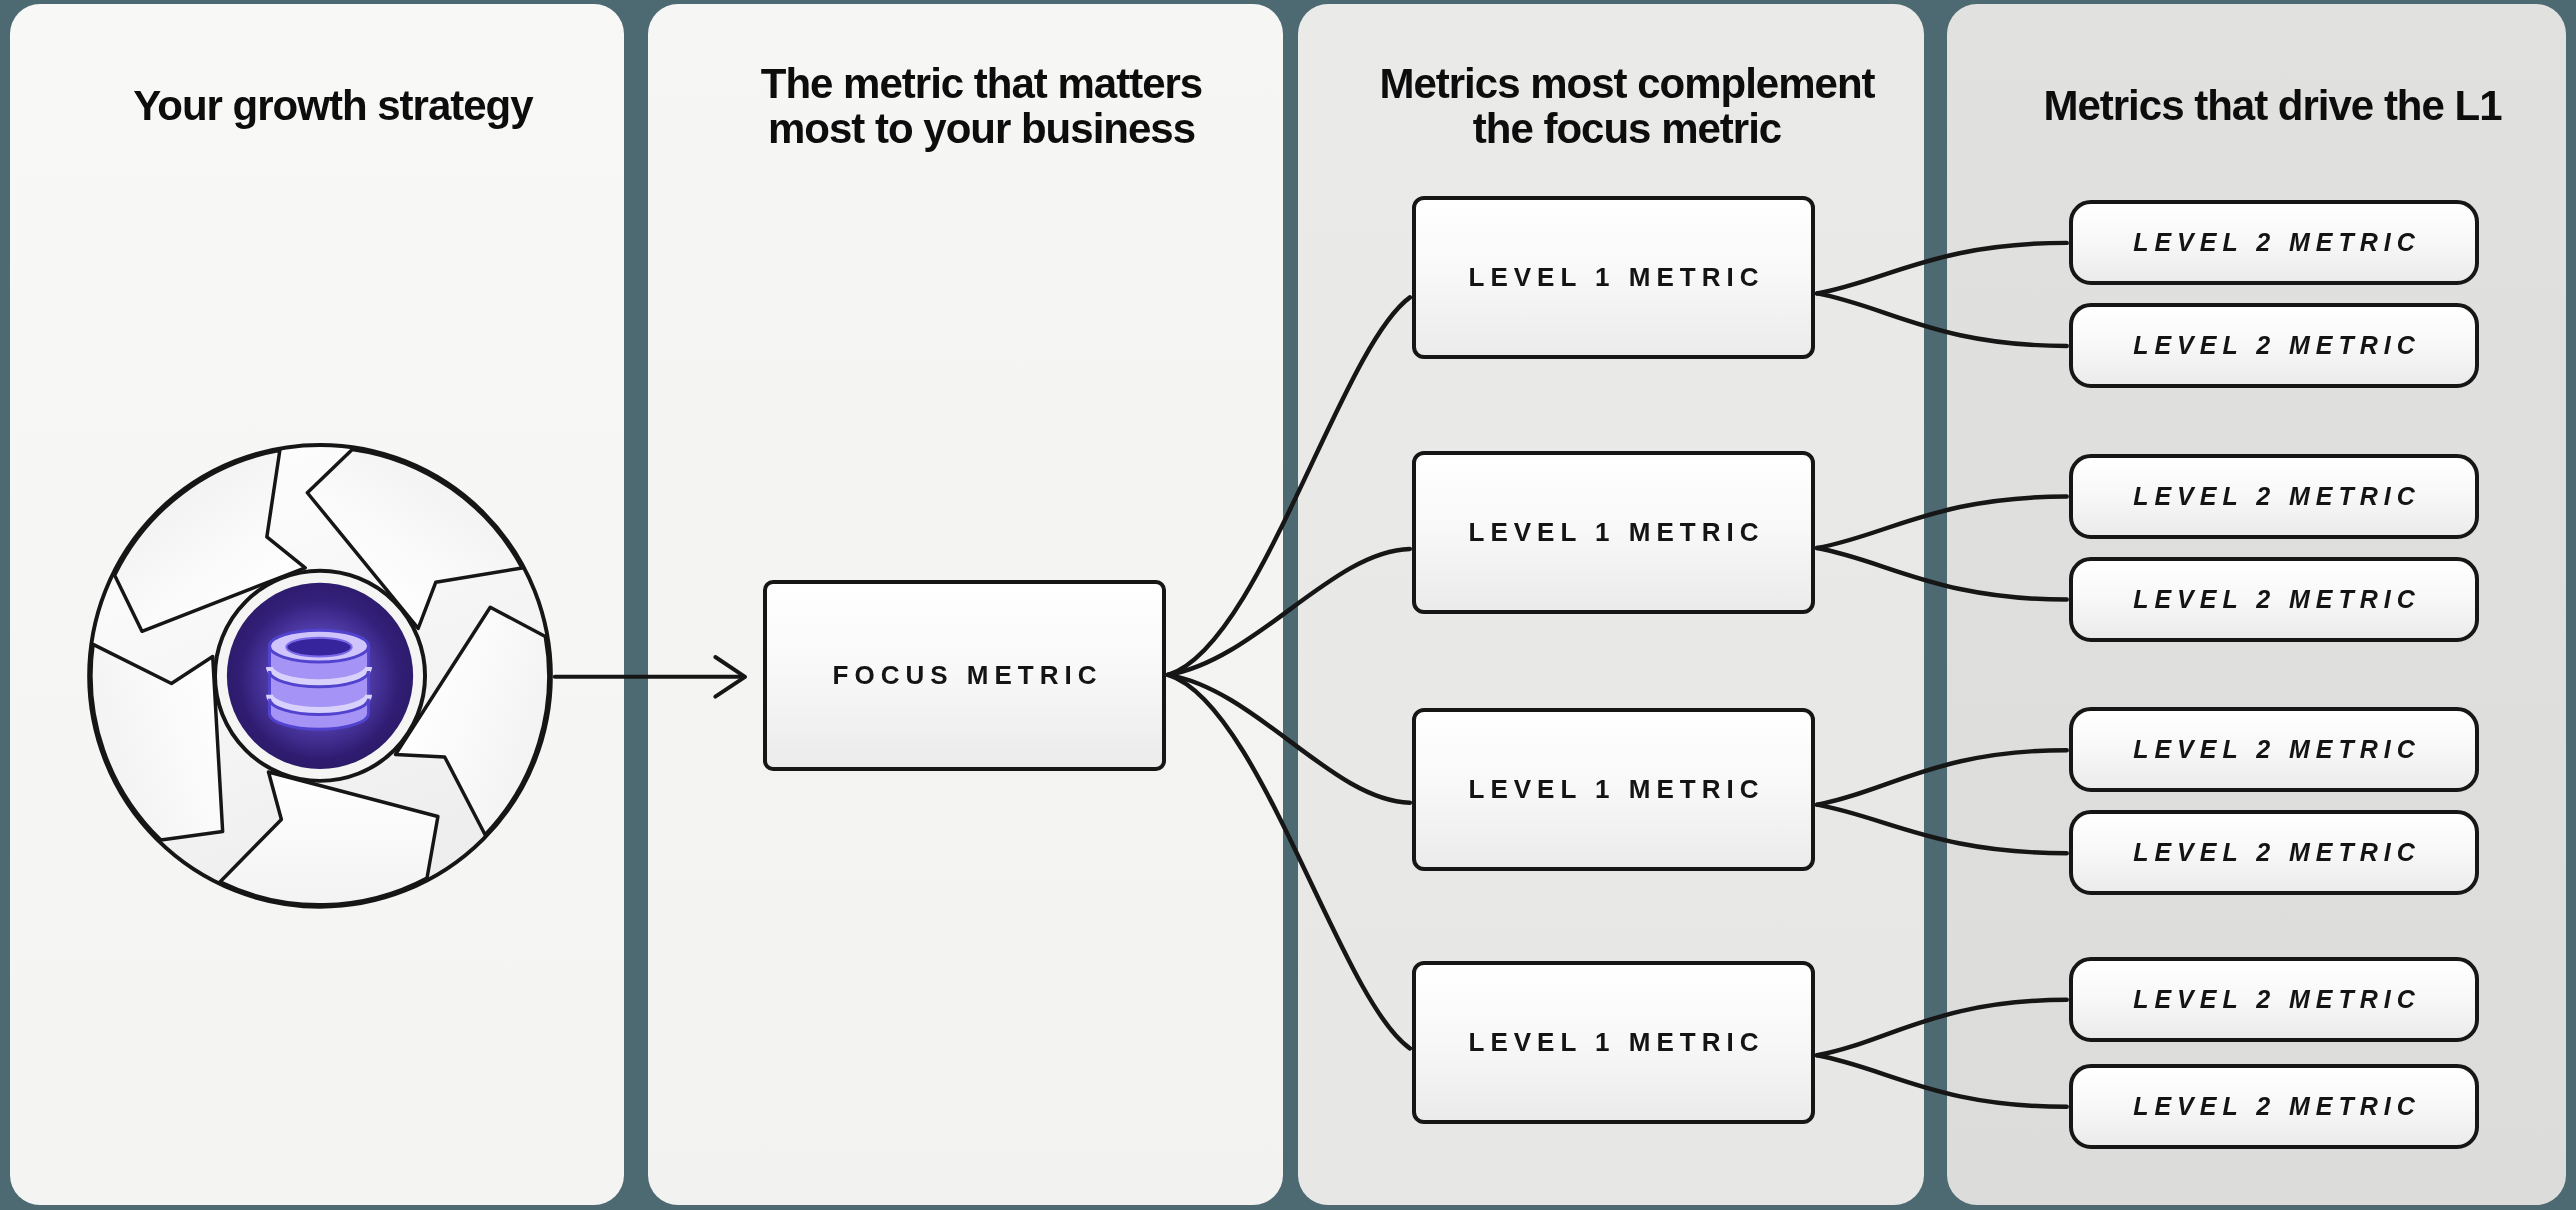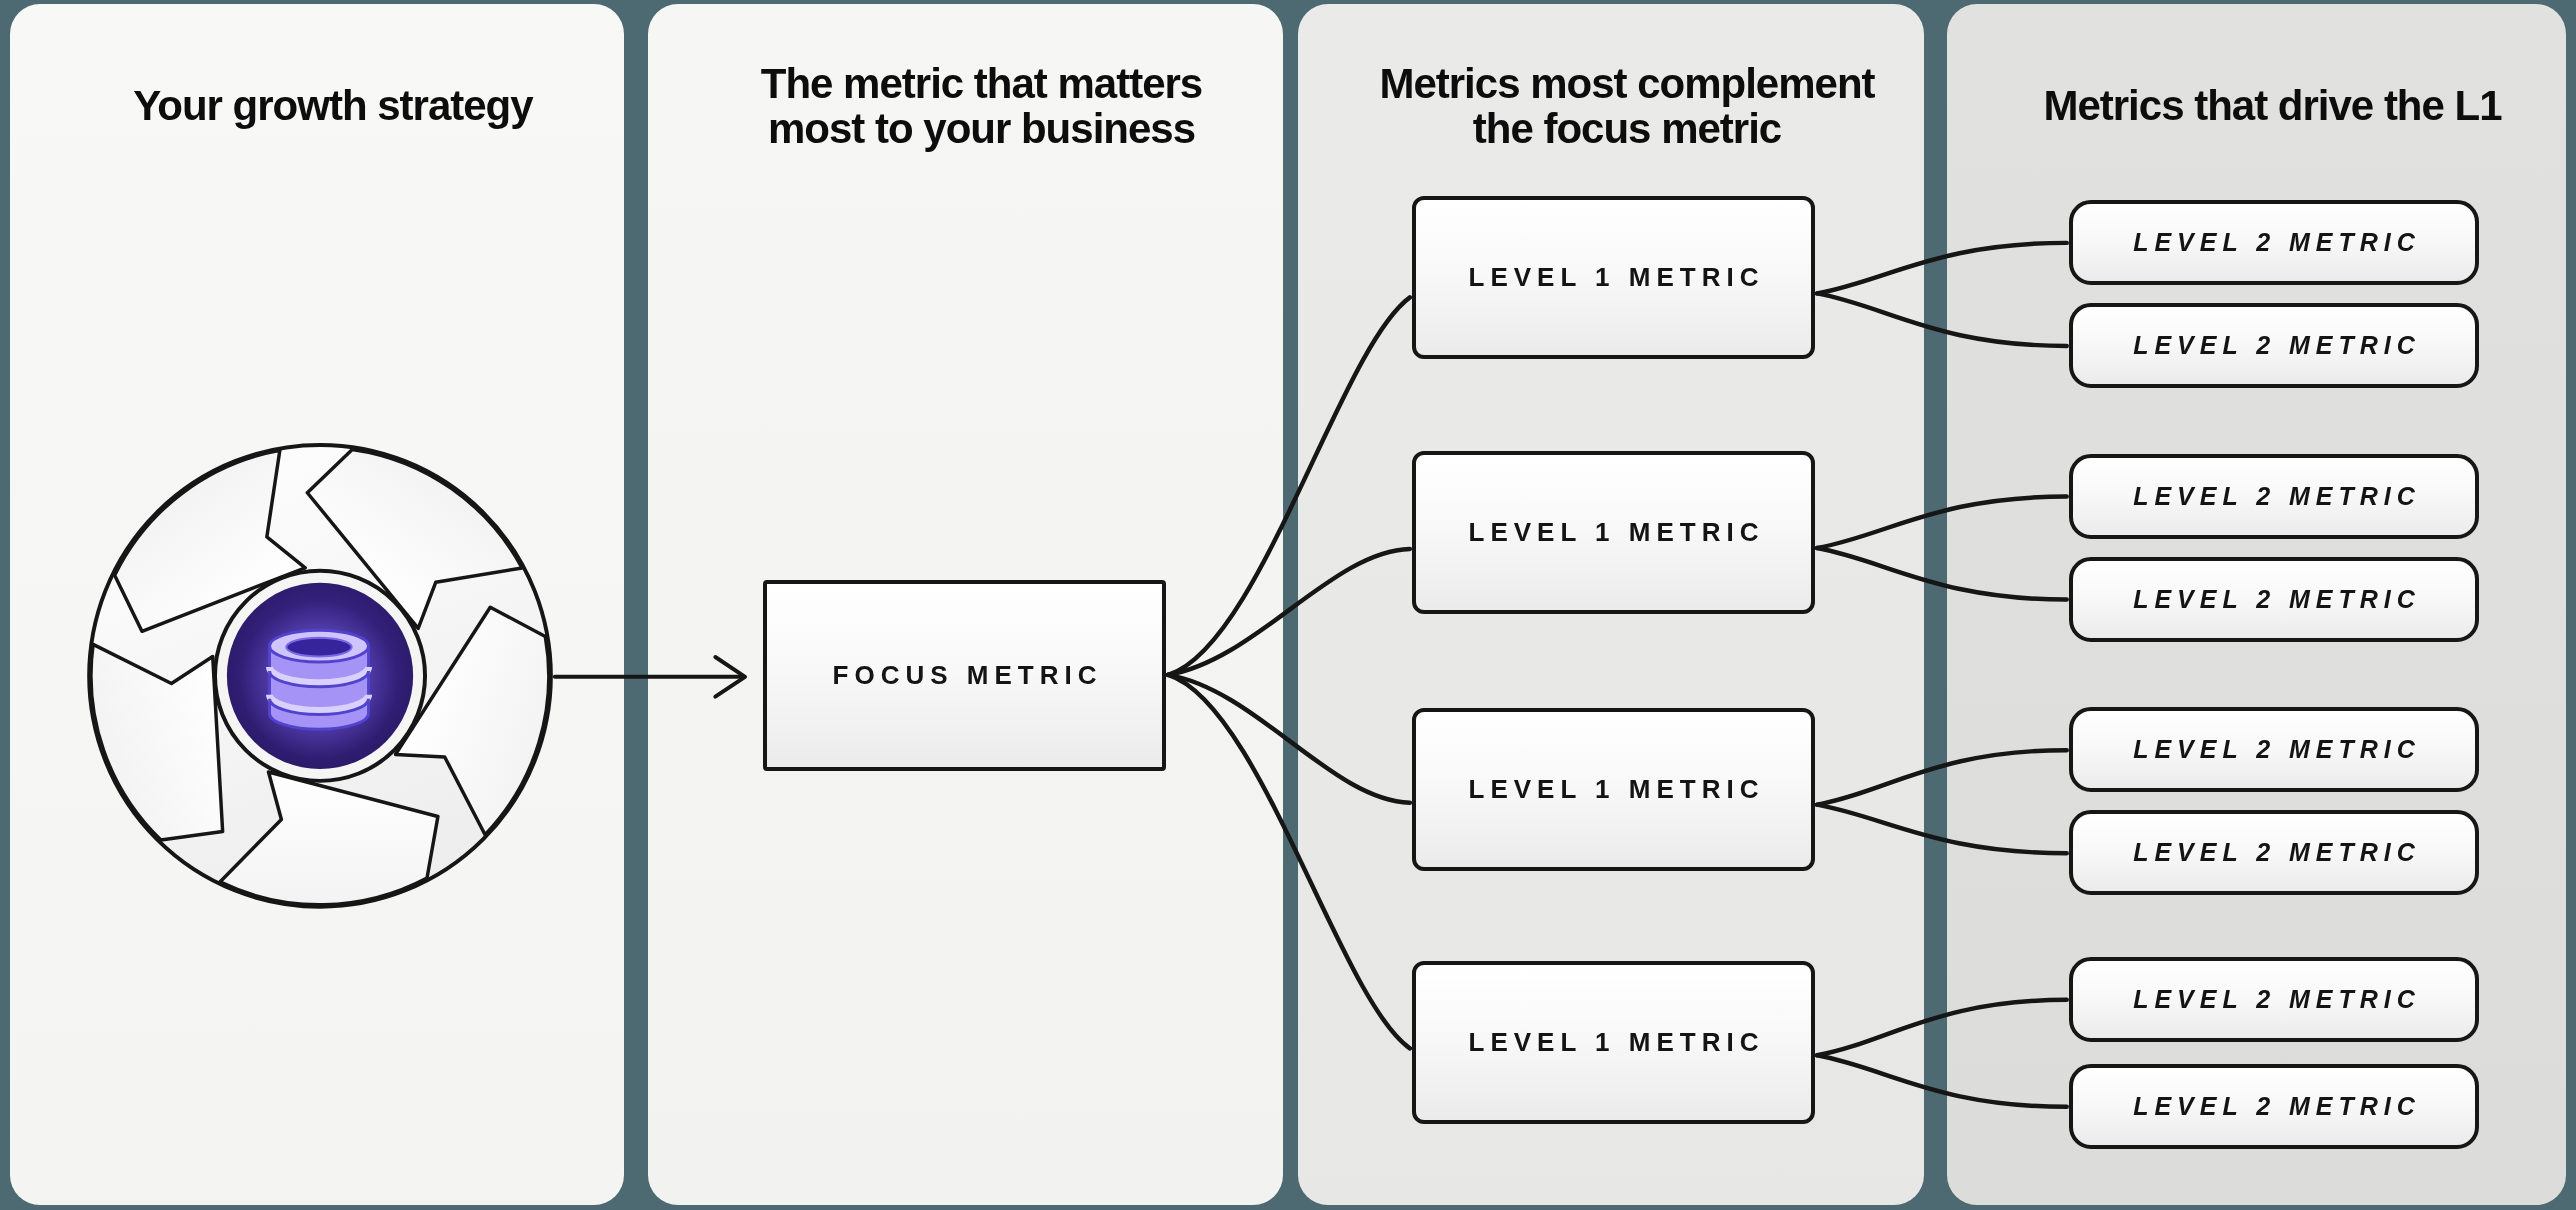--- a/index.html
+++ b/index.html
@@ -24,21 +24,21 @@
   .panel-title span{display:block;white-space:nowrap;}
   .panel-title span:empty{display:none;}
   .node{
     position:absolute;box-sizing:border-box;
     border:4px solid #161616;
     background:linear-gradient(180deg,#ffffff 0%,#f8f8f8 48%,#ebebeb 100%);
     display:flex;align-items:center;justify-content:center;
     color:#141414;font-weight:700;font-size:26px;letter-spacing:6px;
     text-indent:6px;white-space:nowrap;
   }
-  .node-focus{left:763px;top:580px;width:403px;height:191px;border-radius:4px;}
+  .node-focus{left:763px;top:580px;width:403px;height:191px;border-radius:10px;}
   .node-l1{left:1412px;width:403px;height:163px;border-radius:12px;}
   .node-l1.i0{top:196px;} .node-l1.i1{top:451px;} .node-l1.i2{top:708px;} .node-l1.i3{top:961px;}
   .node-l2{left:2069px;width:410px;height:85px;border-radius:22px;font-size:25px;font-style:italic;}
   .node-l2.i0{top:200px;} .node-l2.i1{top:303px;}
   .node-l2.i2{top:454px;} .node-l2.i3{top:557px;}
   .node-l2.i4{top:707px;} .node-l2.i5{top:810px;}
   .node-l2.i6{top:957px;} .node-l2.i7{top:1064px;}
   svg.overlay{position:absolute;left:0;top:0;pointer-events:none;}
 </style>
 </head>

